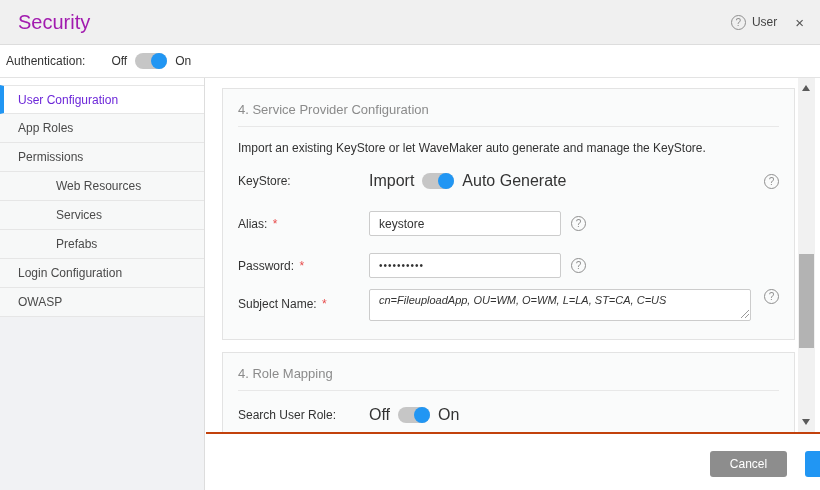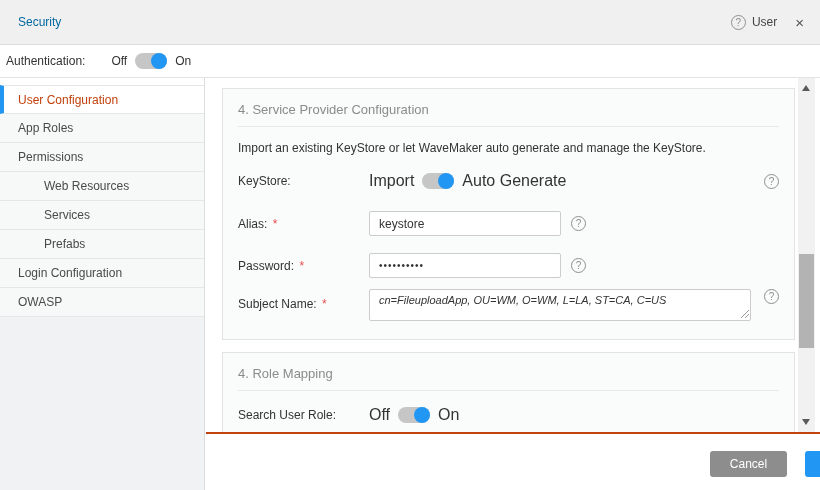--- a/index.html
+++ b/index.html
@@ -3,21 +3,21 @@
 <meta charset="utf-8">
 <style>
   * { margin:0; padding:0; box-sizing:border-box; }
   html,body { background:#fff; }
   body { font-family:"Liberation Sans", sans-serif; }
   #app { position:relative; width:820px; height:490px; background:#fff; overflow:hidden; color:#333; }
 
   
   .header { position:absolute; top:0; left:0; width:820px; height:45px; background:#f0f0f0;
             border-bottom:1px solid #ddd; display:flex; align-items:center; padding:0 14px 0 18px; }
-  .header-title { font-size:12px; color:#0369a1; }
+  .header-title { font-size:20px; color:#a21caf; }
   .header-right { margin-left:auto; display:flex; align-items:center; }
   .qicon { display:inline-block; width:15px; height:15px; border:1px solid #8f8f8f; border-radius:50%;
            color:#8f8f8f; font-size:10px; line-height:13px; text-align:center; flex:0 0 auto; }
   .help-label { font-size:12px; color:#444; margin-left:6px; }
   .close-icon { font-size:15px; color:#555; margin-left:18px; margin-right:2px; cursor:default; line-height:1; }
 
   
   .auth-bar { position:absolute; top:45px; left:0; width:820px; height:33px; background:#fff;
               border-bottom:1px solid #e3e3e3; display:flex; align-items:center; padding-left:6px; font-size:12px; }
   .auth-label { color:#333; }
@@ -29,22 +29,22 @@
             background:#c6c6c6; margin:0 8px; vertical-align:middle; flex:0 0 auto; }
   .toggle .knob { position:absolute; top:0; right:0; width:16px; height:16px; border-radius:50%; background:#2196f3; }
 
   
   .sidebar { position:absolute; top:78px; left:0; width:205px; height:412px; background:#f1f2f4;
              border-right:1px solid #ddd; }
   .sidebar-list { background:#fff; padding-top:7px; }
   .side-item { height:29px; display:flex; align-items:center; padding-left:18px; font-size:12px; color:#4a4a4a;
                background:#f7f8f8; border-bottom:1px solid #e6e6e6; cursor:default; }
   .side-item.first { border-top:1px solid #e6e6e6; }
-  .side-item.active { background:#fff; color:#c2410c; border-left:4px solid #2196f3; padding-left:14px; }
-  .side-item.indent { padding-left:44px; }
+  .side-item.active { background:#fff; color:#6d28d9; border-left:4px solid #2196f3; padding-left:14px; }
+  .side-item.indent { padding-left:56px; }
 
   
   .card { position:absolute; left:222px; width:573px; background:#fafbfb; border:1px solid #e3e3e3; padding:0 15px; }
   .card1 { top:88px; height:252px; }
   .card2 { top:352px; height:80px; border-bottom:none; }
   .section-title { padding-top:13px; font-size:13px; color:#8b8b8b; }
   .card hr { border:none; border-top:1px solid #e8e8e8; margin-top:9px; }
   .desc { margin-top:14px; font-size:12px; color:#333; }
 
   .frow { display:flex; align-items:center; }

